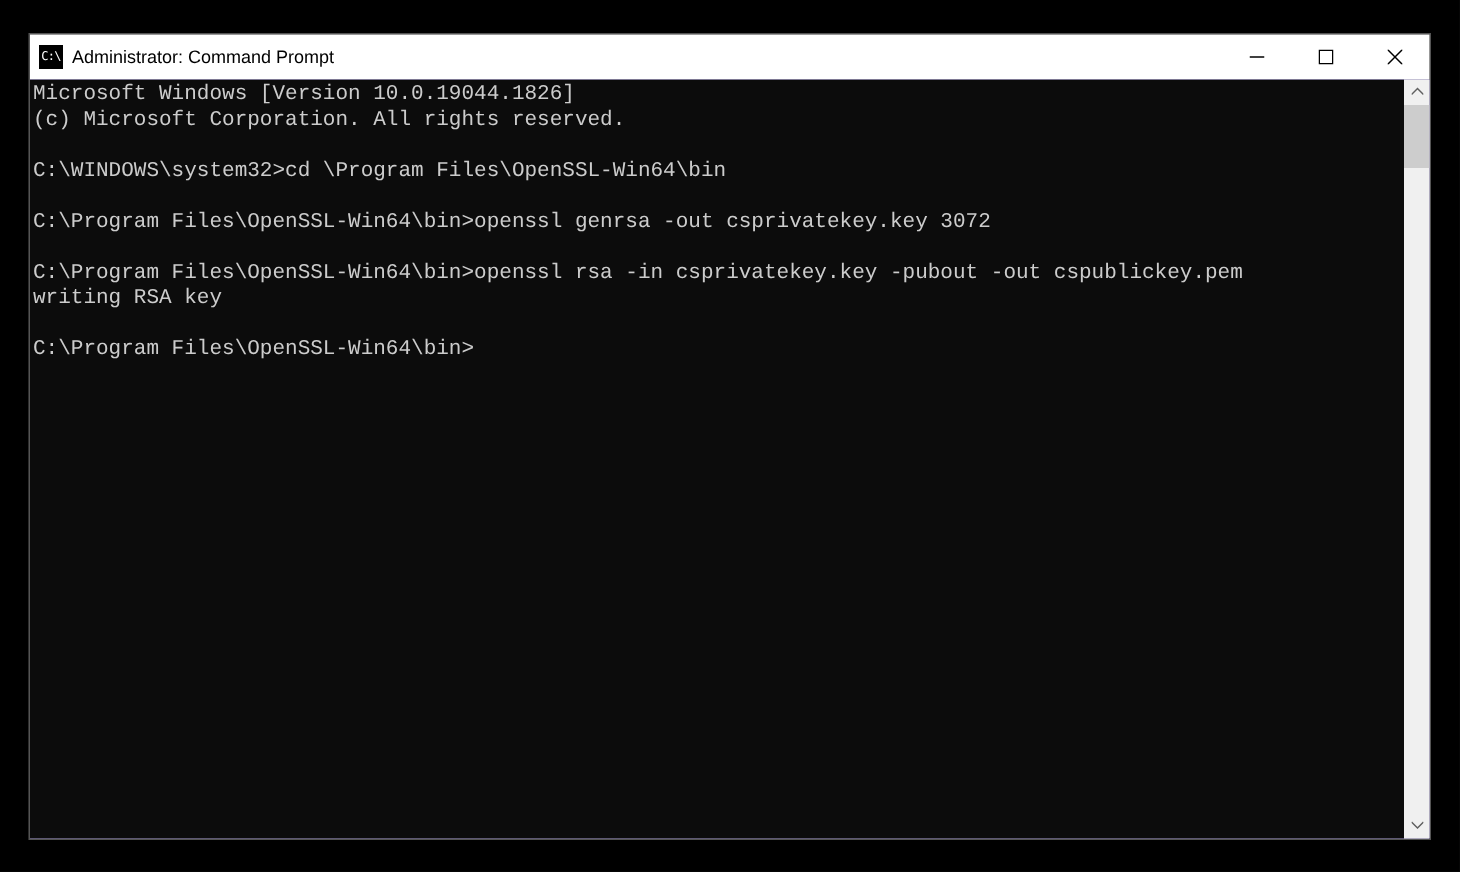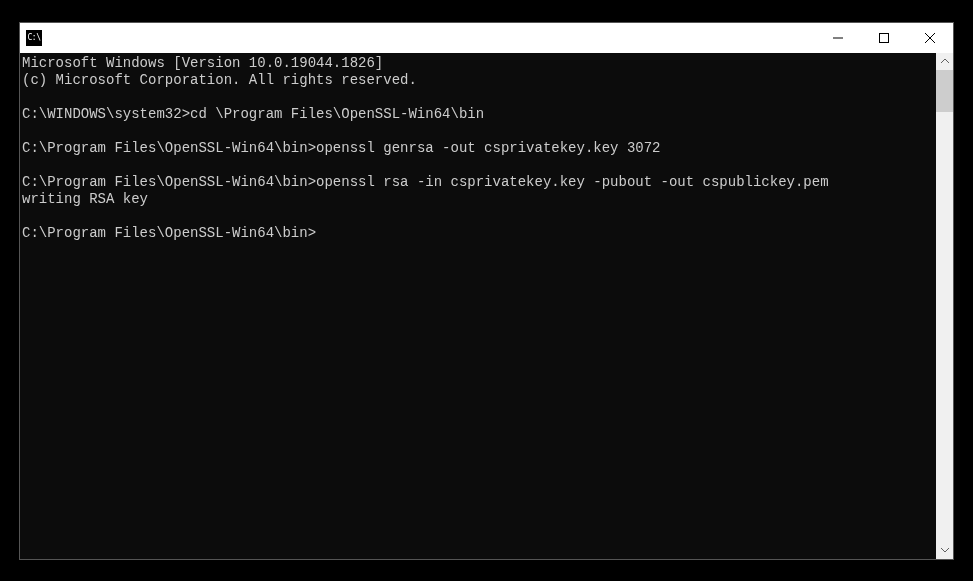--- a/index.html
+++ b/index.html
@@ -118,20 +118,21 @@
     .prompt, .cmd, .out { display: inline; }
   </style>
 </head>
 <body>
 
 <div class="window">
   <div class="titlebar">
     <div class="titlebar-icon">
       <span class="titlebar-icon-inner">C:\</span>
     </div>
+    <div class="titlebar-title">Administrator: Command Prompt</div>
     <div class="titlebar-spacer"></div>
     <div class="win-controls">
       <button class="win-btn">
         <svg width="10" height="10" viewBox="0 0 10 10">
           <line x1="0" y1="5" x2="10" y2="5" stroke="#000" stroke-width="1"></line>
         </svg>
       </button>
       <button class="win-btn">
         <svg width="10" height="10" viewBox="0 0 10 10">
           <rect x="0.5" y="0.5" width="9" height="9" stroke="#000" stroke-width="1" fill="none"></rect>

